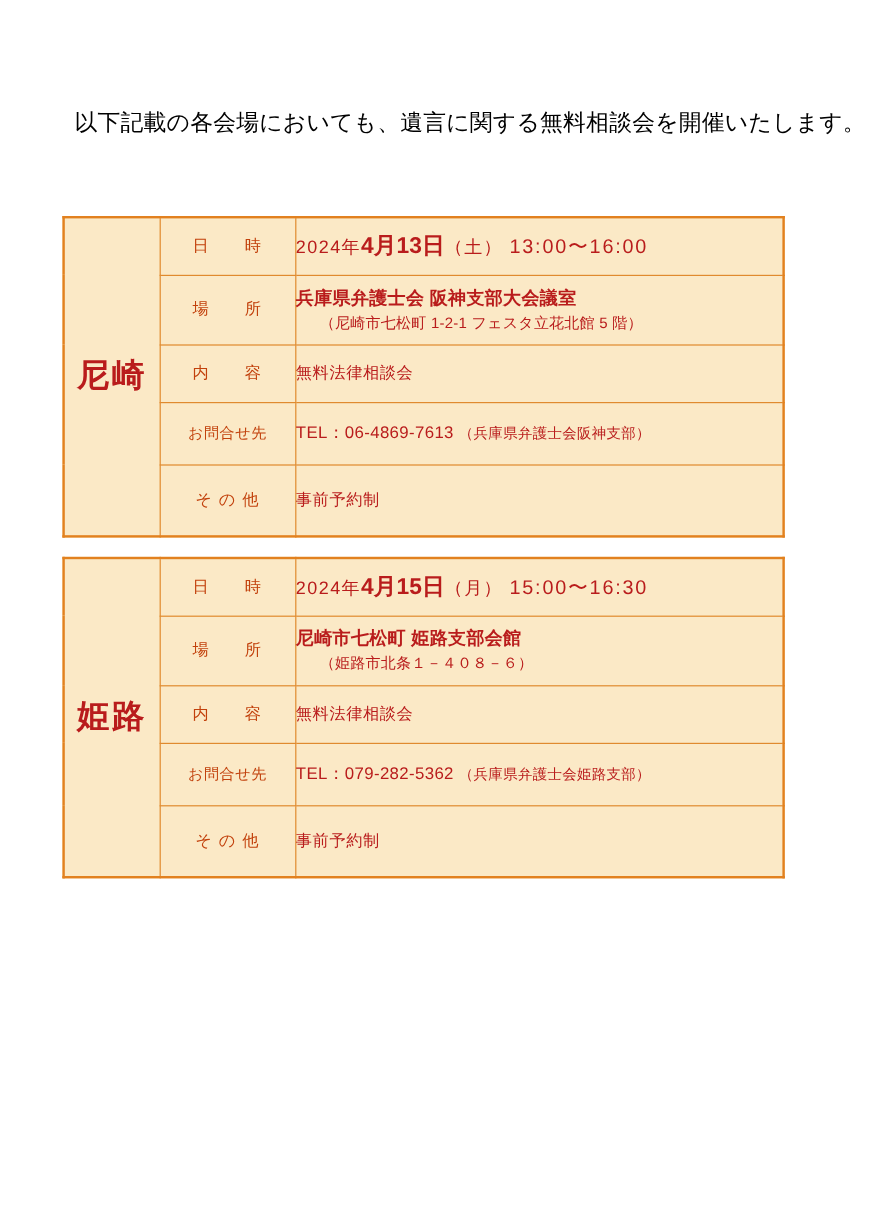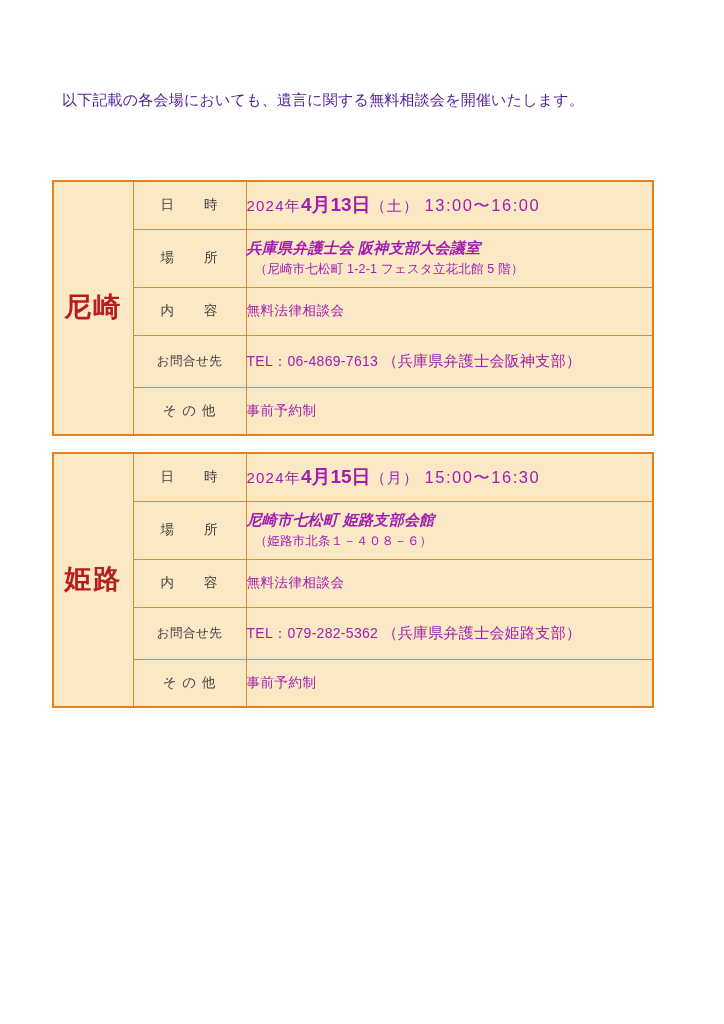--- a/index.html
+++ b/index.html
@@ -18,24 +18,24 @@
     position: relative;
     width: 724px;
     height: 1024px;
     background: #ffffff;
   }
   .intro {
     position: absolute;
     left: 52px;
     top: 88px;
     width: 640px;
-    font-size: 15px;
+    font-size: 19px;
     line-height: 1.6;
     letter-spacing: 0.2px;
-    color: #4c1d95;
+    color: #000000;
   }
   .intro div {
     white-space: nowrap;
   }
   .intro .line1 { text-indent: 10px; }
 
   .tablewrap {
     position: absolute;
     left: 52px;
     top: 180px;
@@ -64,75 +64,74 @@
     font-weight: bold;
     letter-spacing: 2px;
     line-height: 1.85;
     color: #b91c1c;
     background: #fbe9c6;
   }
   .label-cell {
     width: 113px;
     text-align: center;
     font-size: 13.5px;
-    color: #404040;
+    color: #c2410c;
     background: #fbe9c6;
     letter-spacing: 1px;
   }
   .value-cell {
     background: #fbe9c6;
     padding: 8px 0 8px 12px;
     font-size: 14px;
-    color: #a21caf;
+    color: #b91c1c;
   }
   .row-datetime { height: 48px; }
   .row-place { height: 58px; }
   .row-content { height: 48px; }
   .row-contact { height: 52px; }
-  .row-other { height: 48px; }
+  .row-other { height: 60px; }
 
   .dt {
     font-size: 15px;
     letter-spacing: 1.2px;
     white-space: nowrap;
   }
   .dt .big {
     font-size: 19px;
     font-weight: bold;
     letter-spacing: 0;
   }
   .dt .time {
     font-size: 16.5px;
     letter-spacing: 1.5px;
   }
   .place-main {
     font-size: 15px;
     font-weight: bold;
     letter-spacing: 0.3px;
     white-space: nowrap;
-    font-style: italic;
   }
   .place-sub {
     font-size: 12.5px;
     letter-spacing: 0.2px;
-    padding-left: 8px;
+    padding-left: 20px;
     margin-top: 3px;
     white-space: nowrap;
   }
   .plain {
     font-size: 13.5px;
     letter-spacing: 0.5px;
   }
   .tel {
     font-size: 14px;
     letter-spacing: 0.3px;
     white-space: nowrap;
   }
   .tel .paren {
-    font-size: 15px;
+    font-size: 12px;
   }
   .spacer-row { height: 16px; }
   .label-narrow { letter-spacing: 0.5px; font-size: 12.5px; }
 </style>
 </head>
 <body>
 
 <div class="page">
 
   <div class="intro">

